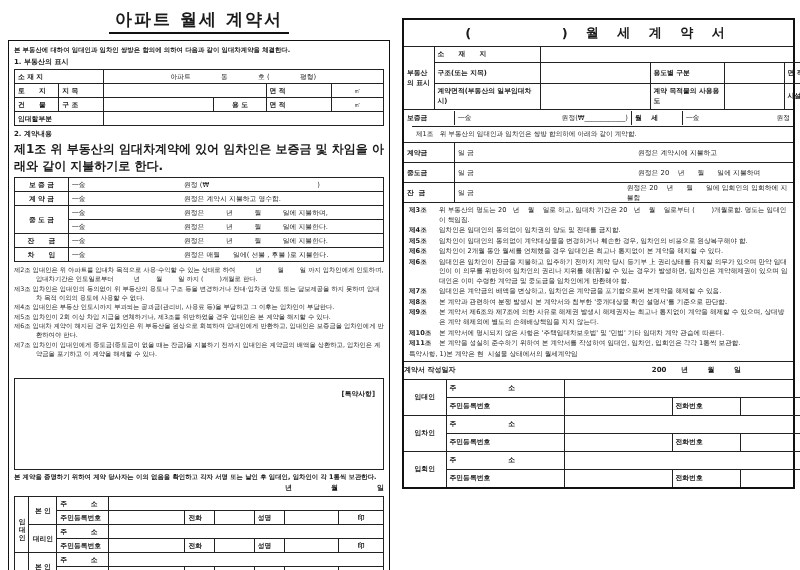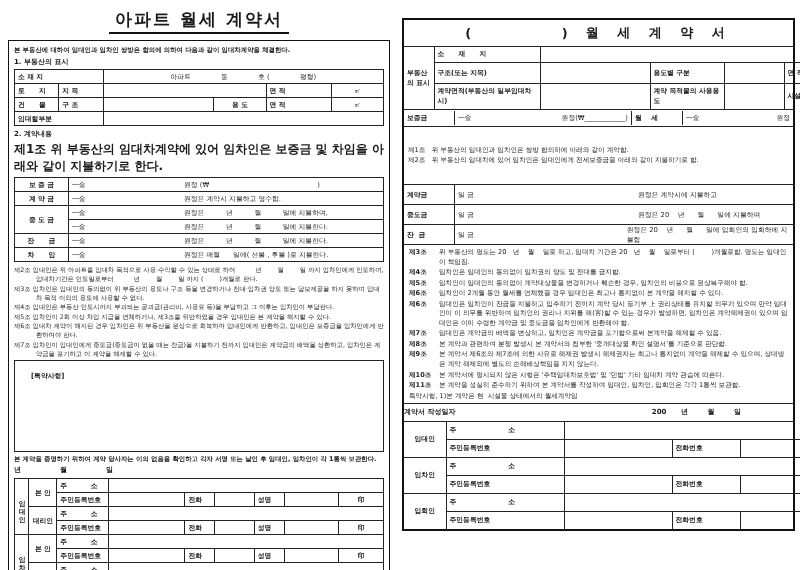--- a/index.html
+++ b/index.html
@@ -16,24 +16,24 @@
   table.t{border-collapse:collapse;width:100%;table-layout:fixed;}
   table.t td{border:1px solid #222;font-size:6.8px;padding:1px 3px;height:11px;overflow:hidden;}
   table.t td.lab{font-weight:bold;text-align:left;}
   table.t td.ctr{text-align:center;}
   table.t td.rgt{text-align:center;}
   .t1{margin-bottom:3px;}
   .l-art1{font-size:12px;font-weight:600;margin:1px 0 2px;}
   .t2 td.pay .amt{display:inline-block;width:112px;}
   .l-articles{margin:3px 0 2px;}
   .l-articles p{margin:0;font-size:6.3px;line-height:1.48;padding-left:22px;text-indent:-22px;}
-  .special-box{border:1.2px solid #222;height:86px;margin:2px 0 3px;padding:2px 16px;}
+  .special-box{border:1.2px solid #222;height:86px;margin:20px 0 3px;padding:2px 8px;text-align:right;}
   .sp-label{font-size:6.8px;font-weight:bold;}
   .l-footer{font-size:6.4px;font-weight:600;margin:1px 0 1px;}
-  .l-date{font-size:7px;font-weight:bold;text-align:left;margin:1px 0 3px;}
+  .l-date{font-size:7px;font-weight:bold;text-align:right;margin:1px 0 3px;}
   .t3 td{height:14px;}
   .t3 td.vert{writing-mode:vertical-rl;text-orientation:upright;text-align:center;font-weight:bold;
               letter-spacing:1px;padding:1px 0;}
   .t3 td.seal{text-align:center;font-weight:bold;}
   
   .page-right{position:absolute;left:402px;top:18px;width:393px;}
   .r-box{border:2px solid #111;}
   .r-row{border-top:1px solid #222;}
   .r-box > :first-child{border-top:none;}
   .r-title{display:flex;justify-content:center;align-items:center;gap:18px;height:26px;
@@ -42,21 +42,21 @@
   table.rt{border-collapse:collapse;width:100%;table-layout:fixed;}
   table.rt td{border:1px solid #222;font-size:6.8px;padding:1px 3px;overflow:hidden;}
   table.rt{border-style:hidden;}          
   table.rt td.lab{font-weight:600;}
   .flexrow{display:flex;align-items:center;font-size:6.8px;}
   .flexrow .c{padding:2px 3px;border-left:1px solid #222;display:flex;align-items:center;}
   .flexrow .c:first-child{border-left:none;}
   .flexrow .lab{font-weight:600;justify-content:flex-start;}
   .bj-c1{flex:1;justify-content:space-between;}
   .bj-c2{width:104px;justify-content:space-between;}
-  .r-arts12{padding:18px 4px;}
+  .r-arts12{padding:2px 4px;margin-left:8px;}
   .r-arts12 p{margin:1px 0;font-size:6.6px;}
   .pay-r .amt2{display:inline-block;width:180px;}
   .pay-r .c{height:15px;}
   .r-articles{padding:3px 5px 2px;}
   .r-articles p{margin:0 0 1px;font-size:6.6px;line-height:1.45;padding-left:30px;text-indent:-30px;}
   .r-articles .no{display:inline-block;width:30px;text-indent:0;font-weight:600;}
   .r-special{font-size:6.6px;margin-top:1px;}
   .r-date{display:flex;justify-content:space-between;align-items:center;height:17px;font-size:7px;font-weight:600;}
   .r-date .dl{}
   .r-date .dv{margin-right:52px;}
@@ -289,21 +289,20 @@
       </div>
       <div class="c lab pre" style="width:44px">월    세</div>
       <div class="c bj-c2">
         <span>一金</span>
         <span>원정</span>
       </div>
     </div>
 
     <div class="r-row r-arts12">
       <p class="pre">제1조   위 부동산의 임대인과 임차인은 쌍방 합의하에 아래와 같이 계약함.</p>
-      <p class="pre">제2조   위 부동산의 임대차에 있어 임차인은 임대인에게 전세보증금을 아래와 같이 지불하기로 함.</p>
     </div>
 
     <div class="r-row flexrow pay-r">
       <div class="c lab ctr" style="width:44px">계약금</div>
       <div class="c" style="flex:1">
           <span class="amt2">일 금</span>
           <span class="pre">원정은 계약시에 지불하고</span>
         </div>
     </div>
     <div class="r-row flexrow pay-r">

